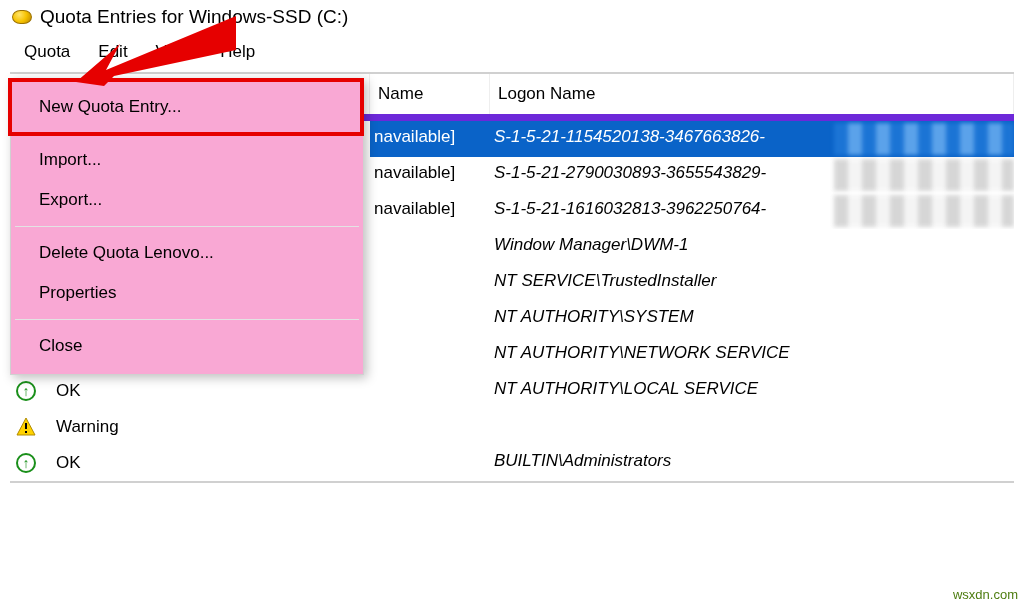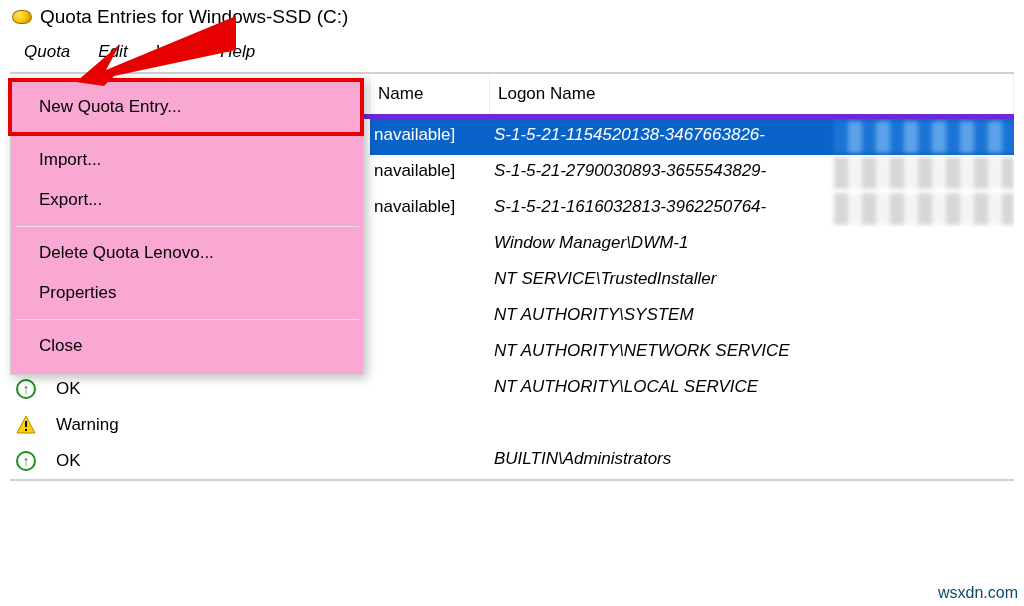--- a/index.html
+++ b/index.html
@@ -28,36 +28,35 @@
     border: 1px solid #9c7200;
     flex: 0 0 auto;
   }
   .title-text {
     font-size: 19px;
   }
   .menubar {
     display: flex;
     gap: 0;
     padding: 6px 6px 6px 10px;
-    font-style: italic;
   }
   .menu-item {
     padding: 4px 14px;
     cursor: default;
   }
   .content {
     position: relative;
     border-top: 2px solid #d0d0d0;
     border-bottom: 2px solid #d0d0d0;
     margin: 0 10px;
   }
   .column-headers {
     display: flex;
     font-size: 17px;
-    border-bottom: 5px solid #6d28d9;
+    border-bottom: 7px solid #6d28d9;
   }
   .col-header {
     padding: 10px 8px;
     border-right: 1px solid #eee;
   }
   .col-status-h { width: 360px; padding-left: 14px; }
   .col-name-h   { width: 120px; }
   .col-logon-h  { flex: 1; }
   .rows { }
   .row {
@@ -170,22 +169,22 @@
     top: 16px;
     width: 160px;
     height: 70px;
     z-index: 10;
     pointer-events: none;
   }
   .watermark {
     position: absolute;
     right: 6px;
     bottom: 4px;
-    font-size: 16px;
-    color: #0c4a6e;
+    font-size: 13px;
+    color: #4d7c0f;
   }
 </style>
 </head>
 <body>
 
 <div class="titlebar">
   <div class="app-icon"></div>
   <div class="title-text">Quota Entries for Windows-SSD (C:)</div>
 </div>
 

